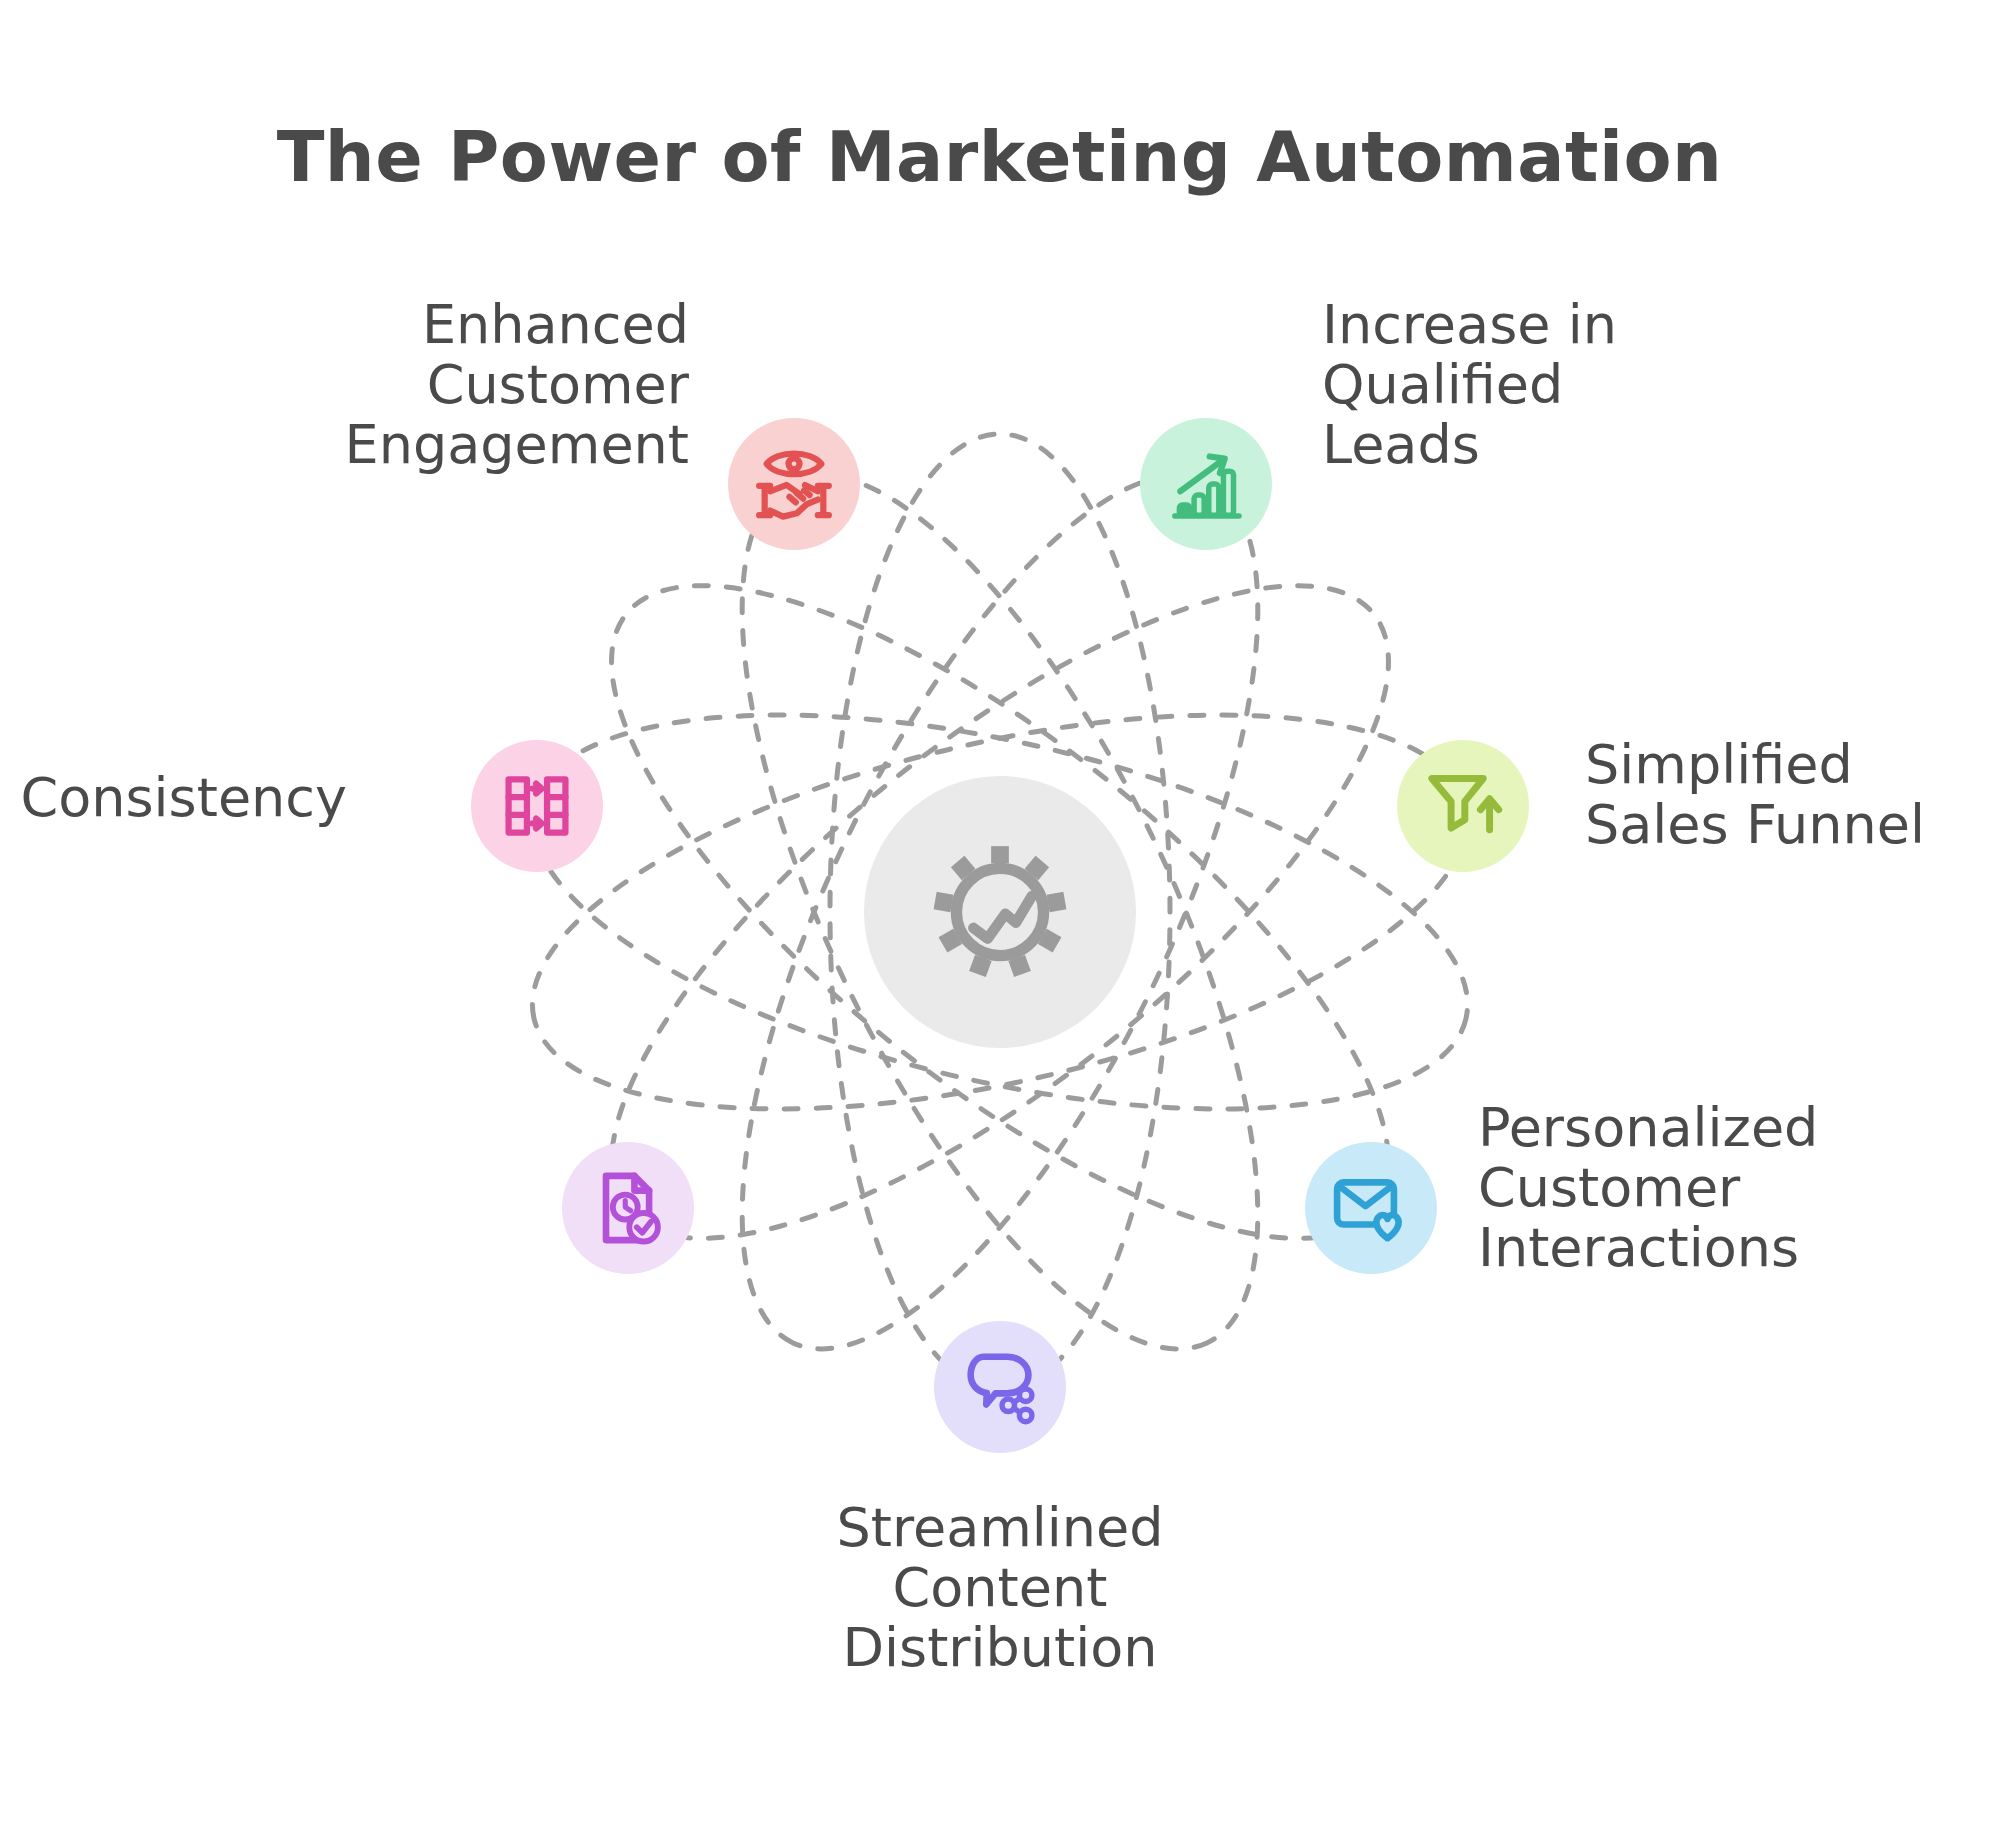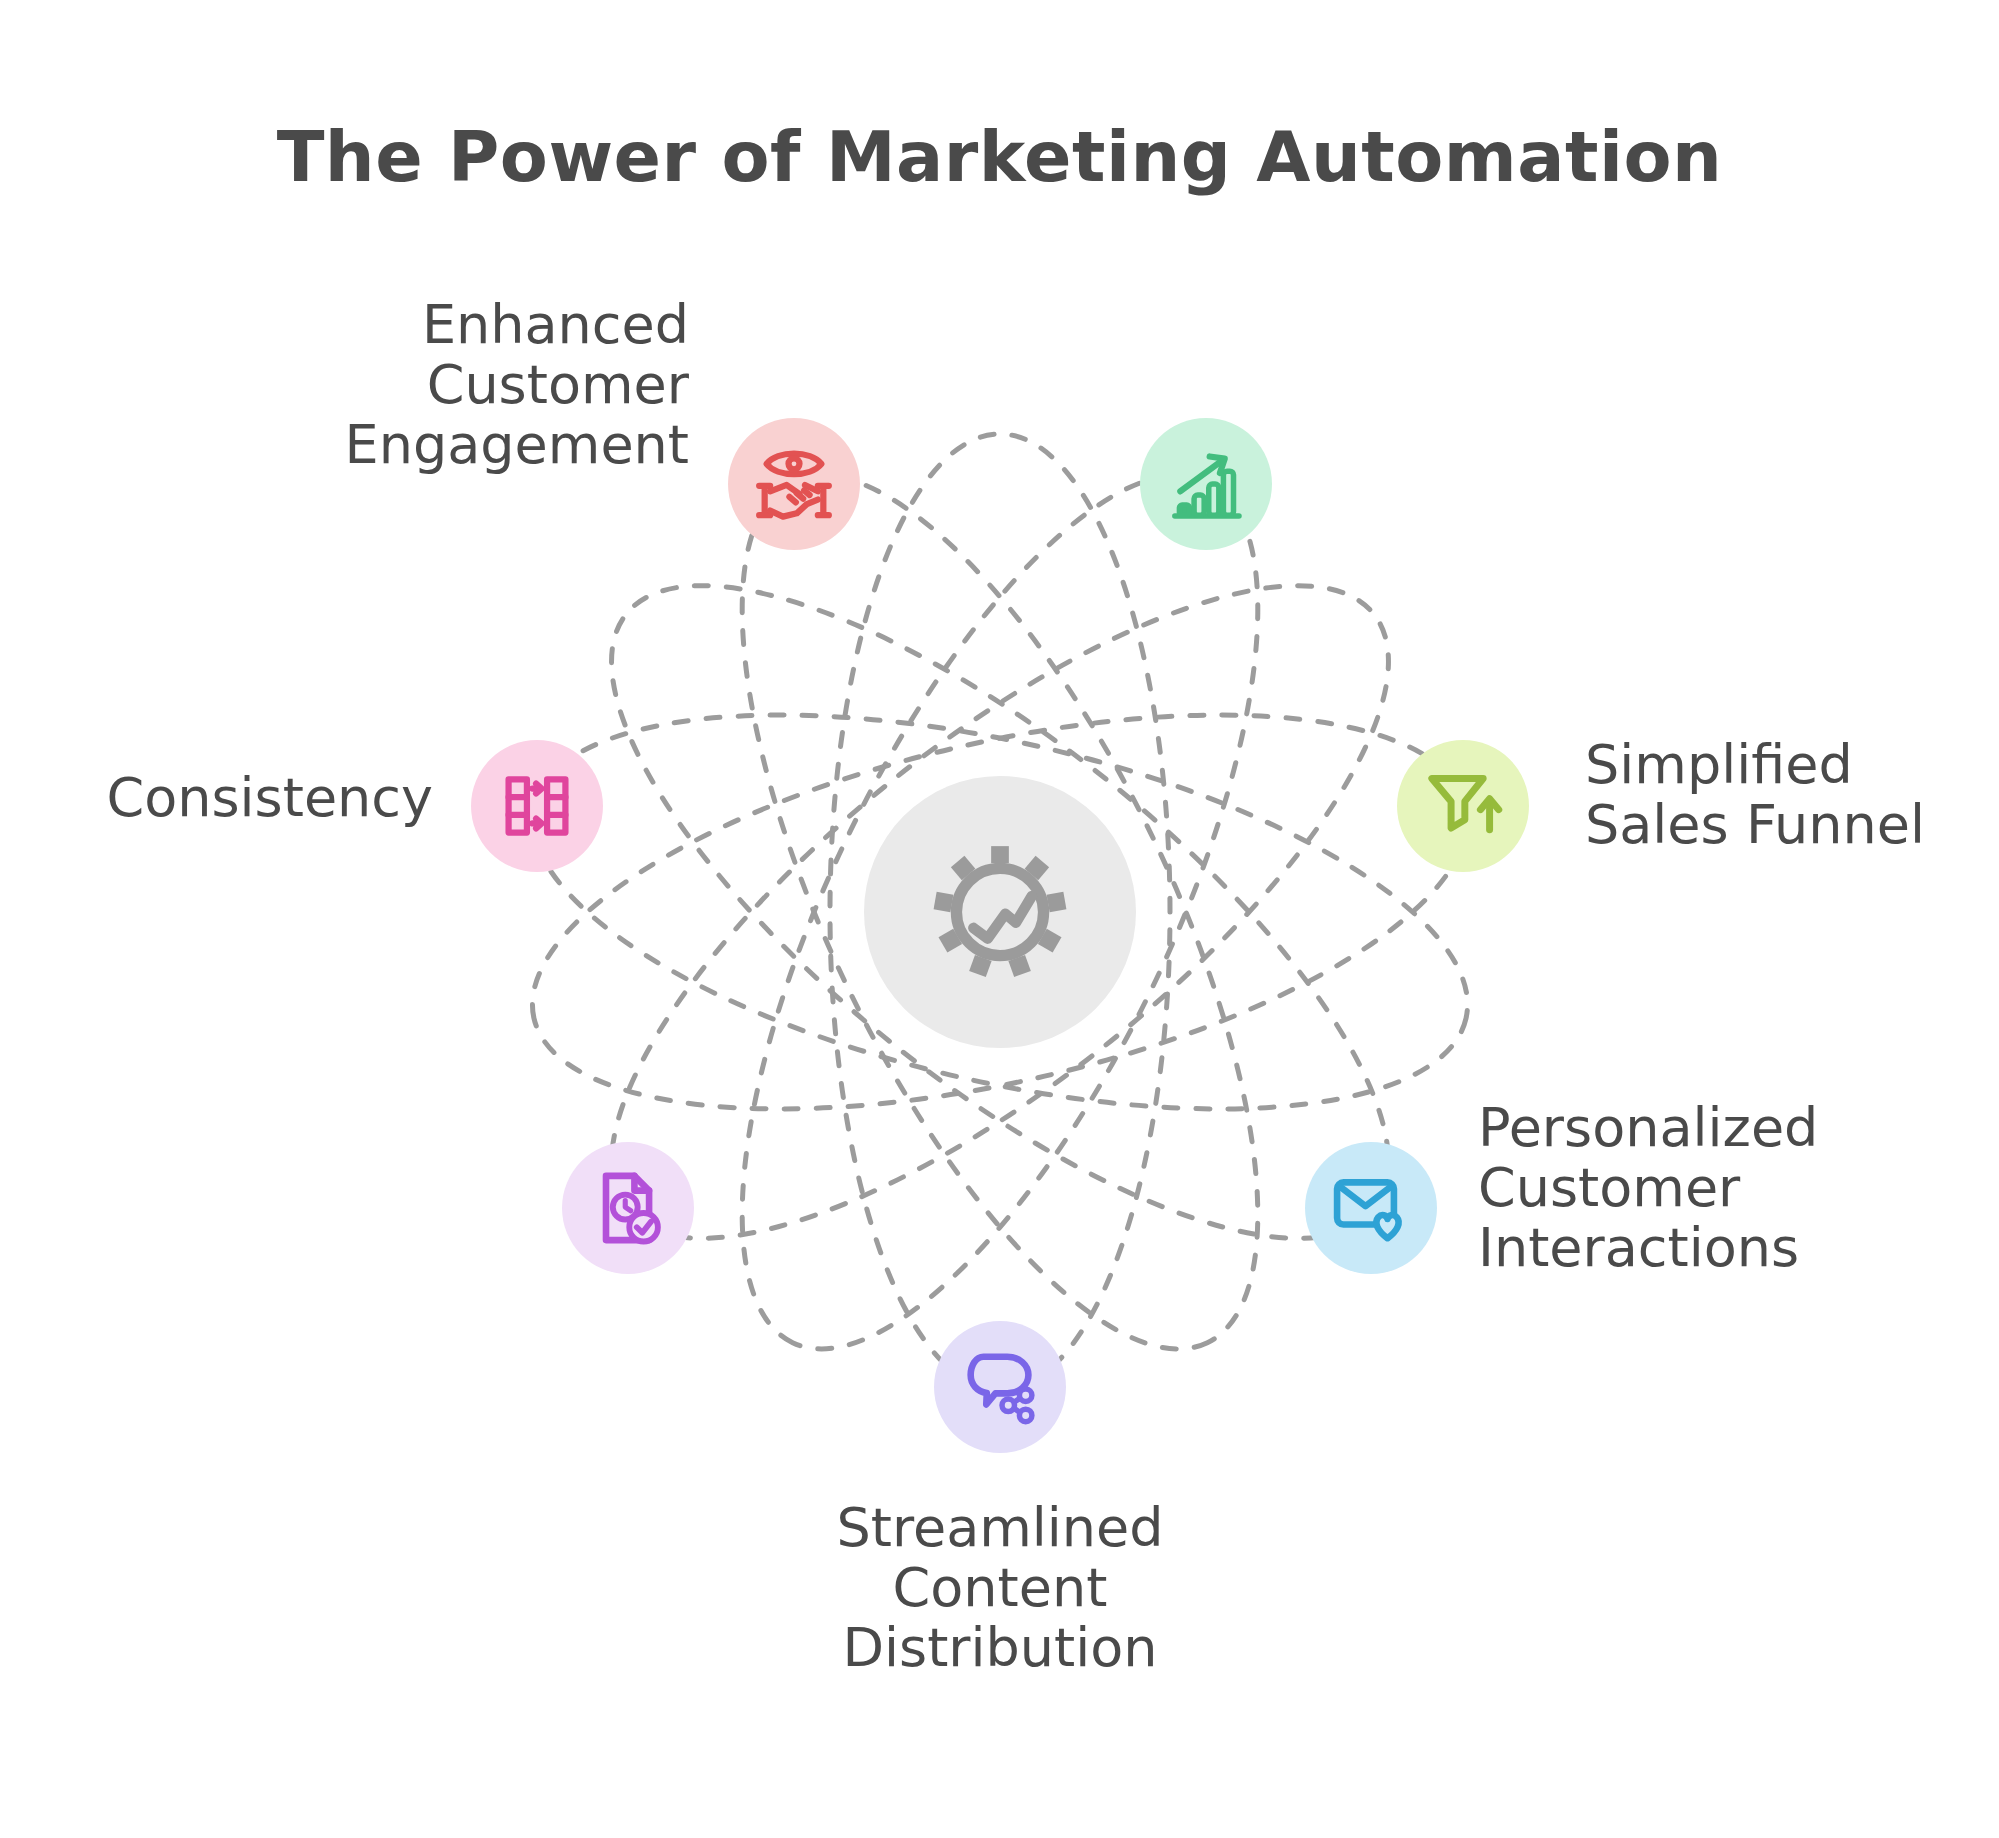--- a/index.html
+++ b/index.html
@@ -32,21 +32,21 @@
   .label{
     position:absolute;font-size:54px;line-height:60px;color:var(--text,#4a4a4a);
     white-space:pre-line;font-weight:normal;
   }
   .l-enhanced{right:1310px;top:295px;text-align:right;}
   .l-increase{left:1322px;top:295px;text-align:left;}
   .l-simplified{left:1585px;top:735px;text-align:left;}
   .l-personalized{left:1478px;top:1098px;text-align:left;}
   .l-streamlined{left:650px;top:1498px;width:700px;text-align:center;}
   .l-time{right:1486px;top:1168px;text-align:right;}
-  .l-consistency{right:1566px;top:768px;text-align:right;}
+  .l-consistency{right:1652px;top:768px;text-align:right;}
   .ic{stroke:currentColor;fill:none;stroke-linecap:round;stroke-linejoin:round;}
 </style>
 </head>
 <body>
 
 <div class="stage" style="background: rgb(255, 255, 255);">
 
   <div class="title">The Power of Marketing Automation</div>
 
   <svg class="orbits" width="1999" height="1838" viewBox="0 0 1999 1838">
@@ -148,20 +148,23 @@
       <rect x="29.5" y="9.5" width="10" height="29"></rect>
       <path d="M29.5 19.2 H39.5 M29.5 28.9 H39.5"></path>
       <path d="M21.5 14.5 H25 M23.5 11.8 L26.5 14.5 L23.5 17.2"></path>
       <path d="M21.5 33.5 H25 M23.5 30.8 L26.5 33.5 L23.5 36.2"></path>
     </svg>
   </div>
 
   <div class="label l-enhanced">Enhanced
 Customer
 Engagement</div>
+  <div class="label l-increase">Increase in
+Qualified
+Leads</div>
   <div class="label l-simplified">Simplified
 Sales Funnel</div>
   <div class="label l-personalized">Personalized
 Customer
 Interactions</div>
   <div class="label l-streamlined">Streamlined
 Content
 Distribution</div>
   <div class="label l-consistency">Consistency</div>
 

